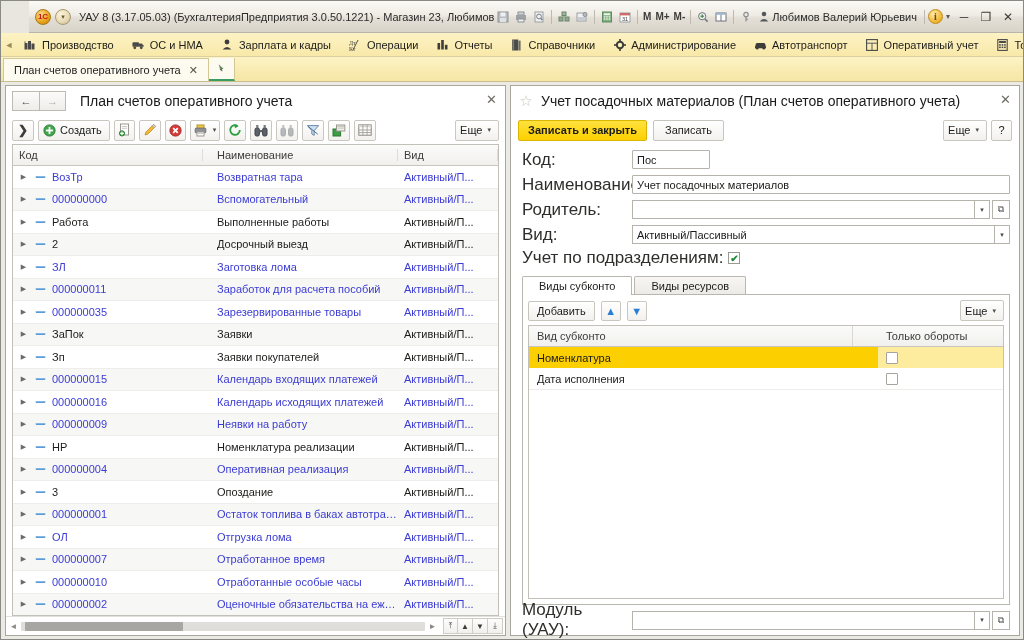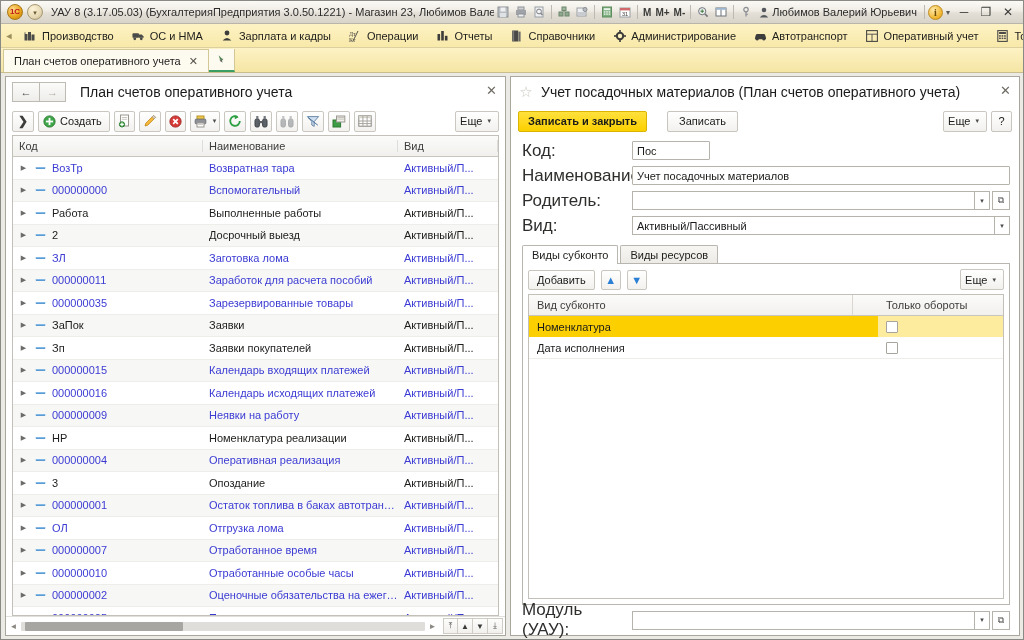--- a/index.html
+++ b/index.html
@@ -15,27 +15,28 @@
   .app {
     width: 1024px; height: 640px;
     position: relative;
     background: #e9e6df;
     display: flex; flex-direction: column;
     border: 1px solid #8a8a84;
   }
 
   
   .titlebar {
-    height: 23px;
+    height: 32px;
     background: linear-gradient(to bottom,#fcfaf6 0%,#efece5 45%,#e3dfd6 55%,#d8d4ca 100%);
     border-bottom: 1px solid #b9b5ab;
     display: flex; align-items: center;
     padding: 0 2px;
     flex: none;
     position: relative;
+    margin-left: 28px;
   }
   .tb-icon {
     width: 16px; height: 16px; margin-left: 4px;
     border-radius: 50%;
     display: flex; align-items: center; justify-content: center;
     font-size: 9px; line-height: 1;
     flex: none;
   }
   .tb-icon.logo1 {
     background: radial-gradient(circle at 35% 30%, #ffd98a, #e8a317 60%, #b9791a);
@@ -239,21 +240,21 @@
   .thead {
     height: 21px;
     background: linear-gradient(to bottom,#fbfbfa,#f1f0ed);
     border-bottom: 1px solid #c9c6bf;
     color: #3c3c3a;
     justify-content: space-between;
   }
   .thead .c { border-right: 1px solid #ddd;}
   .trow.alt { background: #f7f7f6; }
   .c-code { width: 190px; flex:none; padding-left: 6px; display:flex;align-items:center; gap:6px; overflow:hidden; white-space:nowrap;}
-  .c-name { flex: 1; padding-left: 6px; overflow:hidden; white-space:nowrap; text-overflow:ellipsis;}
+  .c-name { flex: 1; padding-left: 6px; overflow:hidden; white-space:nowrap; text-overflow:ellipsis;margin-left:8px;}
   .c-kind { width: 100px; flex:none; padding-left: 6px; overflow:hidden; white-space:nowrap;}
   .exp-tri {
     width: 9px; color: #6b6b69; font-size: 7px; flex:none;
     display:flex;align-items:center;justify-content:center;
   }
   .acct-ico {
     width: 12px; height: 12px; flex:none;
     display:flex;align-items:center;justify-content:center;
   }
   .lnk { color: #3b3bd4; }
@@ -277,21 +278,21 @@
     width: 15px; height: 16px; border: 1px solid #cfccc6;
     background: linear-gradient(to bottom,#fdfdfc,#f1f0ed);
     display:flex;align-items:center;justify-content:center;
     font-size:8px; color:#3a3a38;
   }
   .nav-mini div + div { border-left: none; }
 
   
   .form-toolbar {
     height: 28px; flex:none;
-    display:flex; align-items:center; gap:20px;
+    display:flex; align-items:center; gap:6px;
     padding: 0 7px;
   }
   .btn-primary {
     height: 21px;
     background: linear-gradient(to bottom,#ffe13d,#fcd000);
     border: 1px solid #d9b400;
     border-radius: 2px;
     padding: 0 9px;
     font-size: 11px; font-weight: bold; color:#1b1b18;
     display:flex;align-items:center;
@@ -345,21 +346,21 @@
     font-size:10px; color:#1d8a3c; font-weight:bold; flex:none;
   }
   .flabel.auto { width:auto; margin-right:5px; }
 
   
   .subtabs {
     display:flex; align-items:flex-end; height:20px; flex:none;
     margin-top: 6px;
   }
   .subtab {
-    height: 19px; padding: 0 9px;
+    height: 19px; padding: 0 16px;
     font-size: 11px; color:#1c1c1a;
     display:flex;align-items:center;
     border:1px solid #b9b6af; border-bottom:none;
     background: linear-gradient(to bottom,#f7f6f3,#eceae5);
     border-top-left-radius:2px;border-top-right-radius:2px;
     margin-right:2px;
   }
   .subtab.active { background:#fff; border-color:#b9b6af; position:relative; z-index:2;}
   .subpanel {
     flex: 1; min-height: 0;
@@ -1165,20 +1166,24 @@
         </div>
 
         <div class="frow">
           <div class="flabel">Вид:</div>
           <div class="fcombo">
             <div class="box">Активный/Пассивный</div>
             <div class="drop">▾</div>
           </div>
         </div>
 
+        <div class="frow" style="height:22px;">
+          <div class="flabel auto">Учет по подразделениям:</div>
+          <div class="chkbox">✔</div>
+        </div>
 
         <div class="subtabs">
           <div class="subtab active">Виды субконто</div>
           <div class="subtab">Виды ресурсов</div>
         </div>
 
         <div class="subpanel">
           <div class="sub-toolbar">
             <div class="btn-normal" style="height:20px;padding:0 8px;">Добавить</div>
             <div class="arrow-btn">▲</div>

